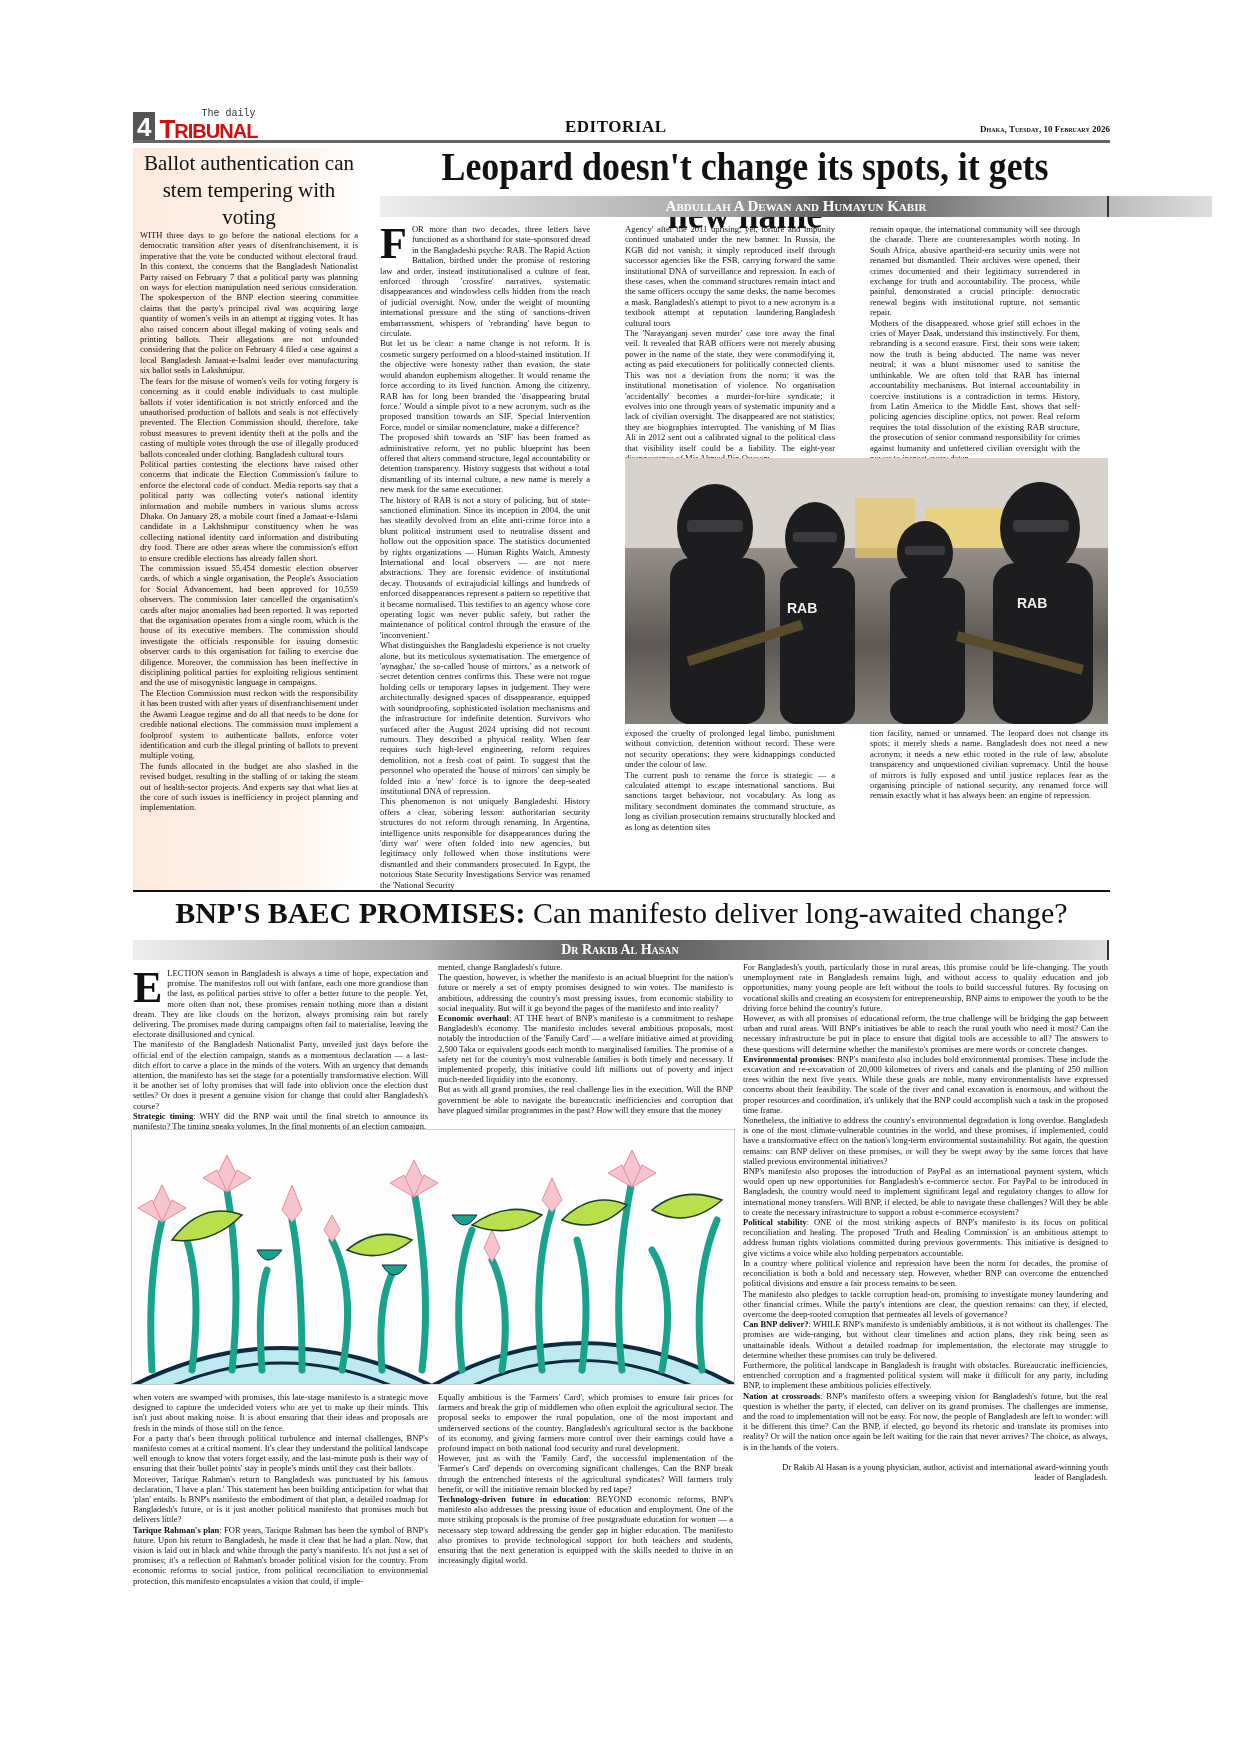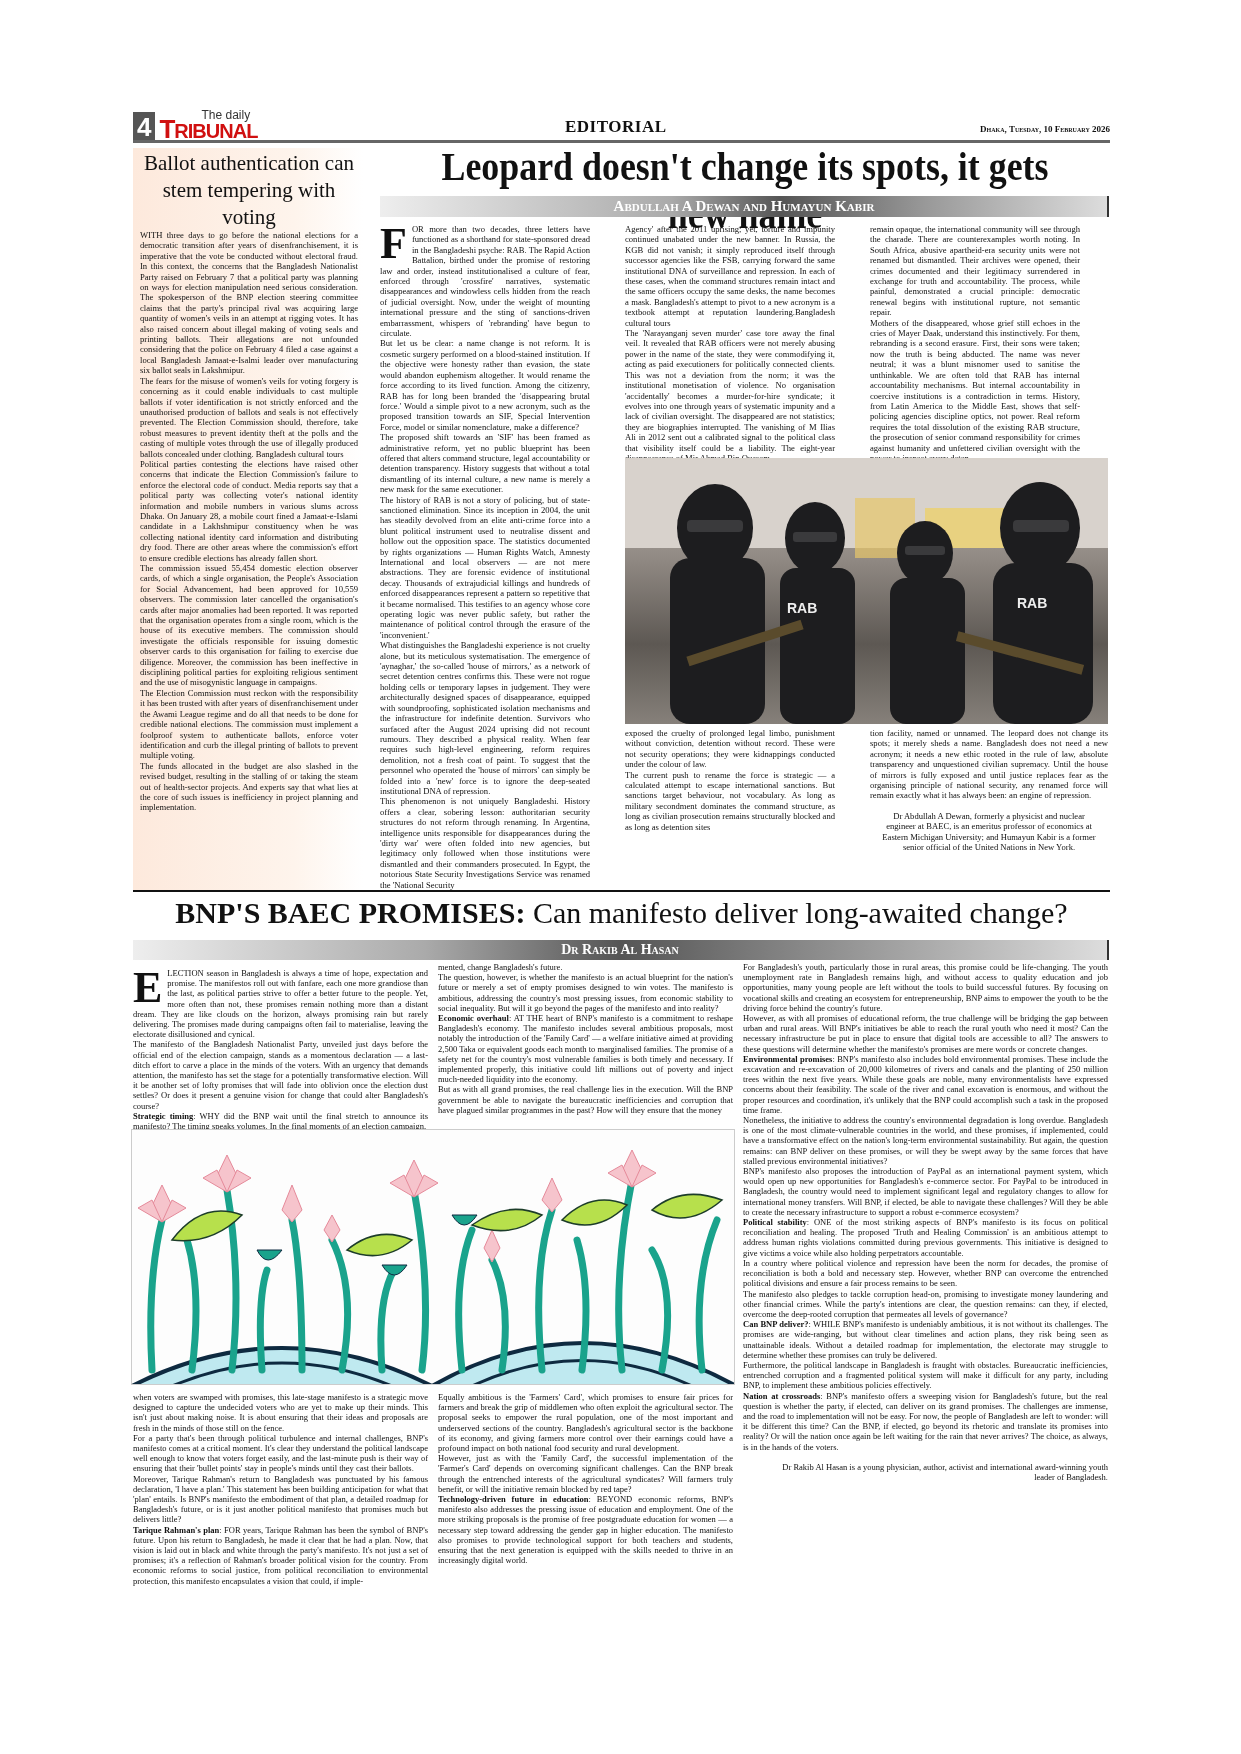--- a/index.html
+++ b/index.html
@@ -6,29 +6,29 @@
 body{width:1241px;height:1754px;background:#fff;position:relative;font-family:"Liberation Serif",serif;color:#111;overflow:hidden}
 .abs{position:absolute}
 .txt{font-size:8.6px;line-height:10.4px;text-align:justify;hyphens:auto}
 .txt p{margin:0}
 .txt b{font-weight:bold}
 #masthead{left:133px;top:110px;height:32px;display:flex;align-items:flex-end}
 #page-num{background:#555;color:#fff;font-family:"Liberation Sans",sans-serif;font-weight:bold;font-size:26px;line-height:30px;padding:0 4px;height:30px}
 #logo{position:relative;margin-left:4px;height:30px}
 #logo-main{font-family:"Liberation Sans",sans-serif;font-weight:900;font-size:26px;color:#d01010;letter-spacing:-1px;line-height:30px;display:block;margin-top:2px}
 #logo-main .small{font-size:20px}
-#logo-daily{position:absolute;left:42px;top:-4px;font-family:Liberation Sans, sans-serif;font-size:12px;color:#333}
+#logo-daily{position:absolute;left:42px;top:-4px;font-family:Liberation Mono, monospace;font-size:10px;color:#333}
 #section-title{left:565px;top:117px;font-weight:bold;font-size:17px;letter-spacing:0.5px}
 #dateline{left:905px;top:124px;font-size:9px;font-weight:bold;font-variant:small-caps;width:205px;text-align:right}
 #rule-top{left:133px;top:140px;width:977px;height:3px;background:#666}
 #sidebar{left:133px;top:148px;width:230px;height:742px;background:linear-gradient(90deg,#fde9dc 0%,#fef4ec 70%,#fff 100%)}
 #sidebar-title{left:140px;top:150px;width:218px;text-align:center;font-size:21px;line-height:27px}
 #sidebar-text{left:140px;top:230px;width:218px}
 #headline1{left:380px;top:143px;width:730px;text-align:center;font-weight:bold;font-size:39px;line-height:48px;font-family:"Liberation Serif",serif;transform:scaleX(0.92);transform-origin:center}
-#byline1{left:380px;top:196px;width:728px;height:21px;background:linear-gradient(90deg,#eee 0%,#aaa 40%,#555 55%,#999 75%,#ddd 100%);color:#fff;text-align:center;font-weight:bold;font-variant:small-caps;font-size:15px;line-height:21px}
+#byline1{left:380px;top:196px;width:832px;height:21px;background:linear-gradient(90deg,#eee 0%,#aaa 40%,#555 55%,#999 75%,#ddd 100%);color:#fff;text-align:center;font-weight:bold;font-variant:small-caps;font-size:15px;line-height:21px}
 #byline1-bar{left:1107px;top:196px;width:2px;height:21px;background:#333}
 .col{width:210px}
 #a1c1{left:380px;top:224px}
 #a1c2{left:625px;top:224px}
 #a1c3{left:870px;top:224px}
 #a1c2b{left:625px;top:728px}
 #a1c3b{left:870px;top:728px;width:238px}
 .dropcap{float:left;font-size:44px;line-height:36px;font-weight:bold;margin:2px 5px 0 0}
 #photo1{left:625px;top:458px;width:483px;height:266px;background:linear-gradient(180deg,#c9c2bb 0%,#8d8680 40%,#5d5853 70%,#86807a 100%);overflow:hidden}
 #rule-mid{left:133px;top:890px;width:977px;height:1.5px;background:#111}
@@ -122,21 +122,20 @@
     </g>
   </svg>
 </div>
 
 <div class="abs txt col" id="a1c2b">
   <p>exposed the cruelty of prolonged legal limbo, punishment without conviction, detention without record. These were not security operations; they were kidnappings conducted under the colour of law.</p>
   <p>The current push to rename the force is strategic — a calculated attempt to escape international sanctions. But sanctions target behaviour, not vocabulary. As long as military secondment dominates the command structure, as long as civilian prosecution remains structurally blocked and as long as detention sites</p>
 </div>
 <div class="abs txt" id="a1c3b">
   <p>tion facility, named or unnamed. The leopard does not change its spots; it merely sheds a name. Bangladesh does not need a new acronym; it needs a new ethic rooted in the rule of law, absolute transparency and unquestioned civilian supremacy. Until the house of mirrors is fully exposed and until justice replaces fear as the organising principle of national security, any renamed force will remain exactly what it has always been: an engine of repression.</p>
-  <p style="text-align:center;margin-top:10px;padding:0 8px">Dr Abdullah A Dewan, formerly a physicist and nuclear engineer at BAEC, is an emeritus professor of economics at Eastern Michigan University; and Humayun Kabir is a former senior official of the United Nations in New York.</p>
 </div>
 
 <div class="abs" id="rule-mid"></div>
 
 <div class="abs" id="headline2">
   <b>BNP'S BAEC PROMISES:</b><span> Can manifesto deliver long-awaited change?</span>
 </div>
 <div class="abs" id="byline2">Dr Rakib Al Hasan</div>
 <div class="abs" id="byline2-bar"></div>
 

